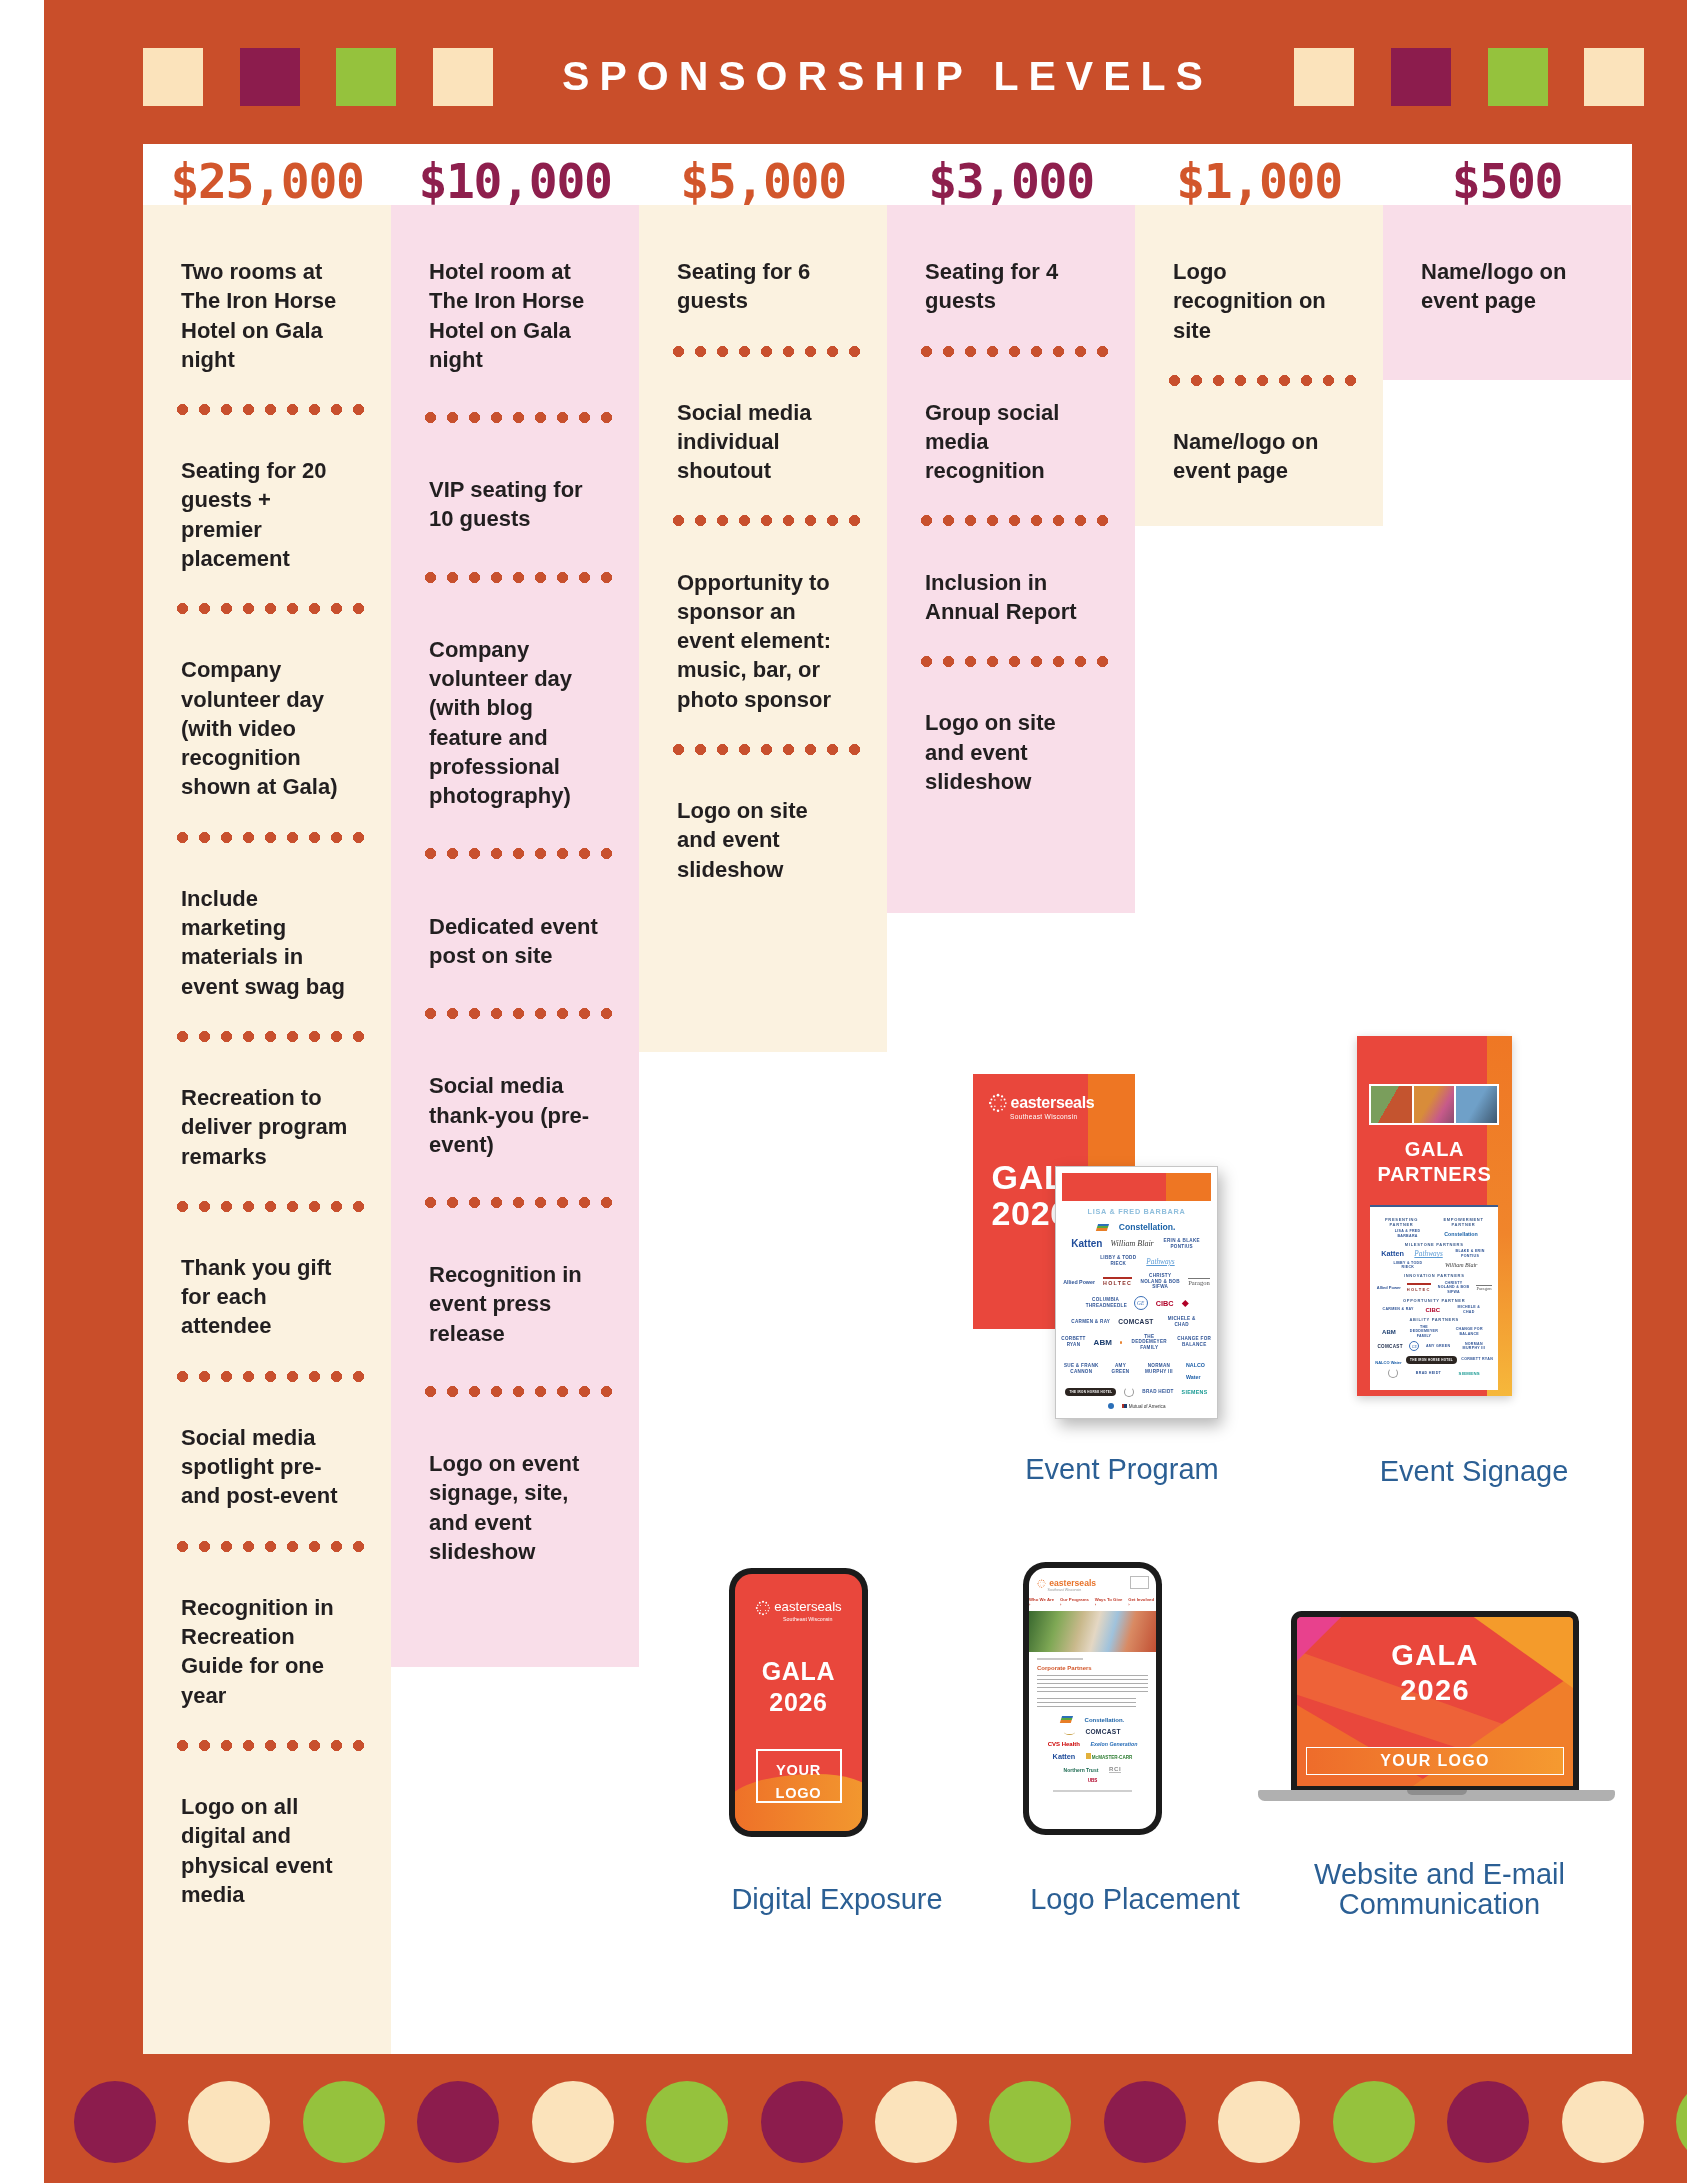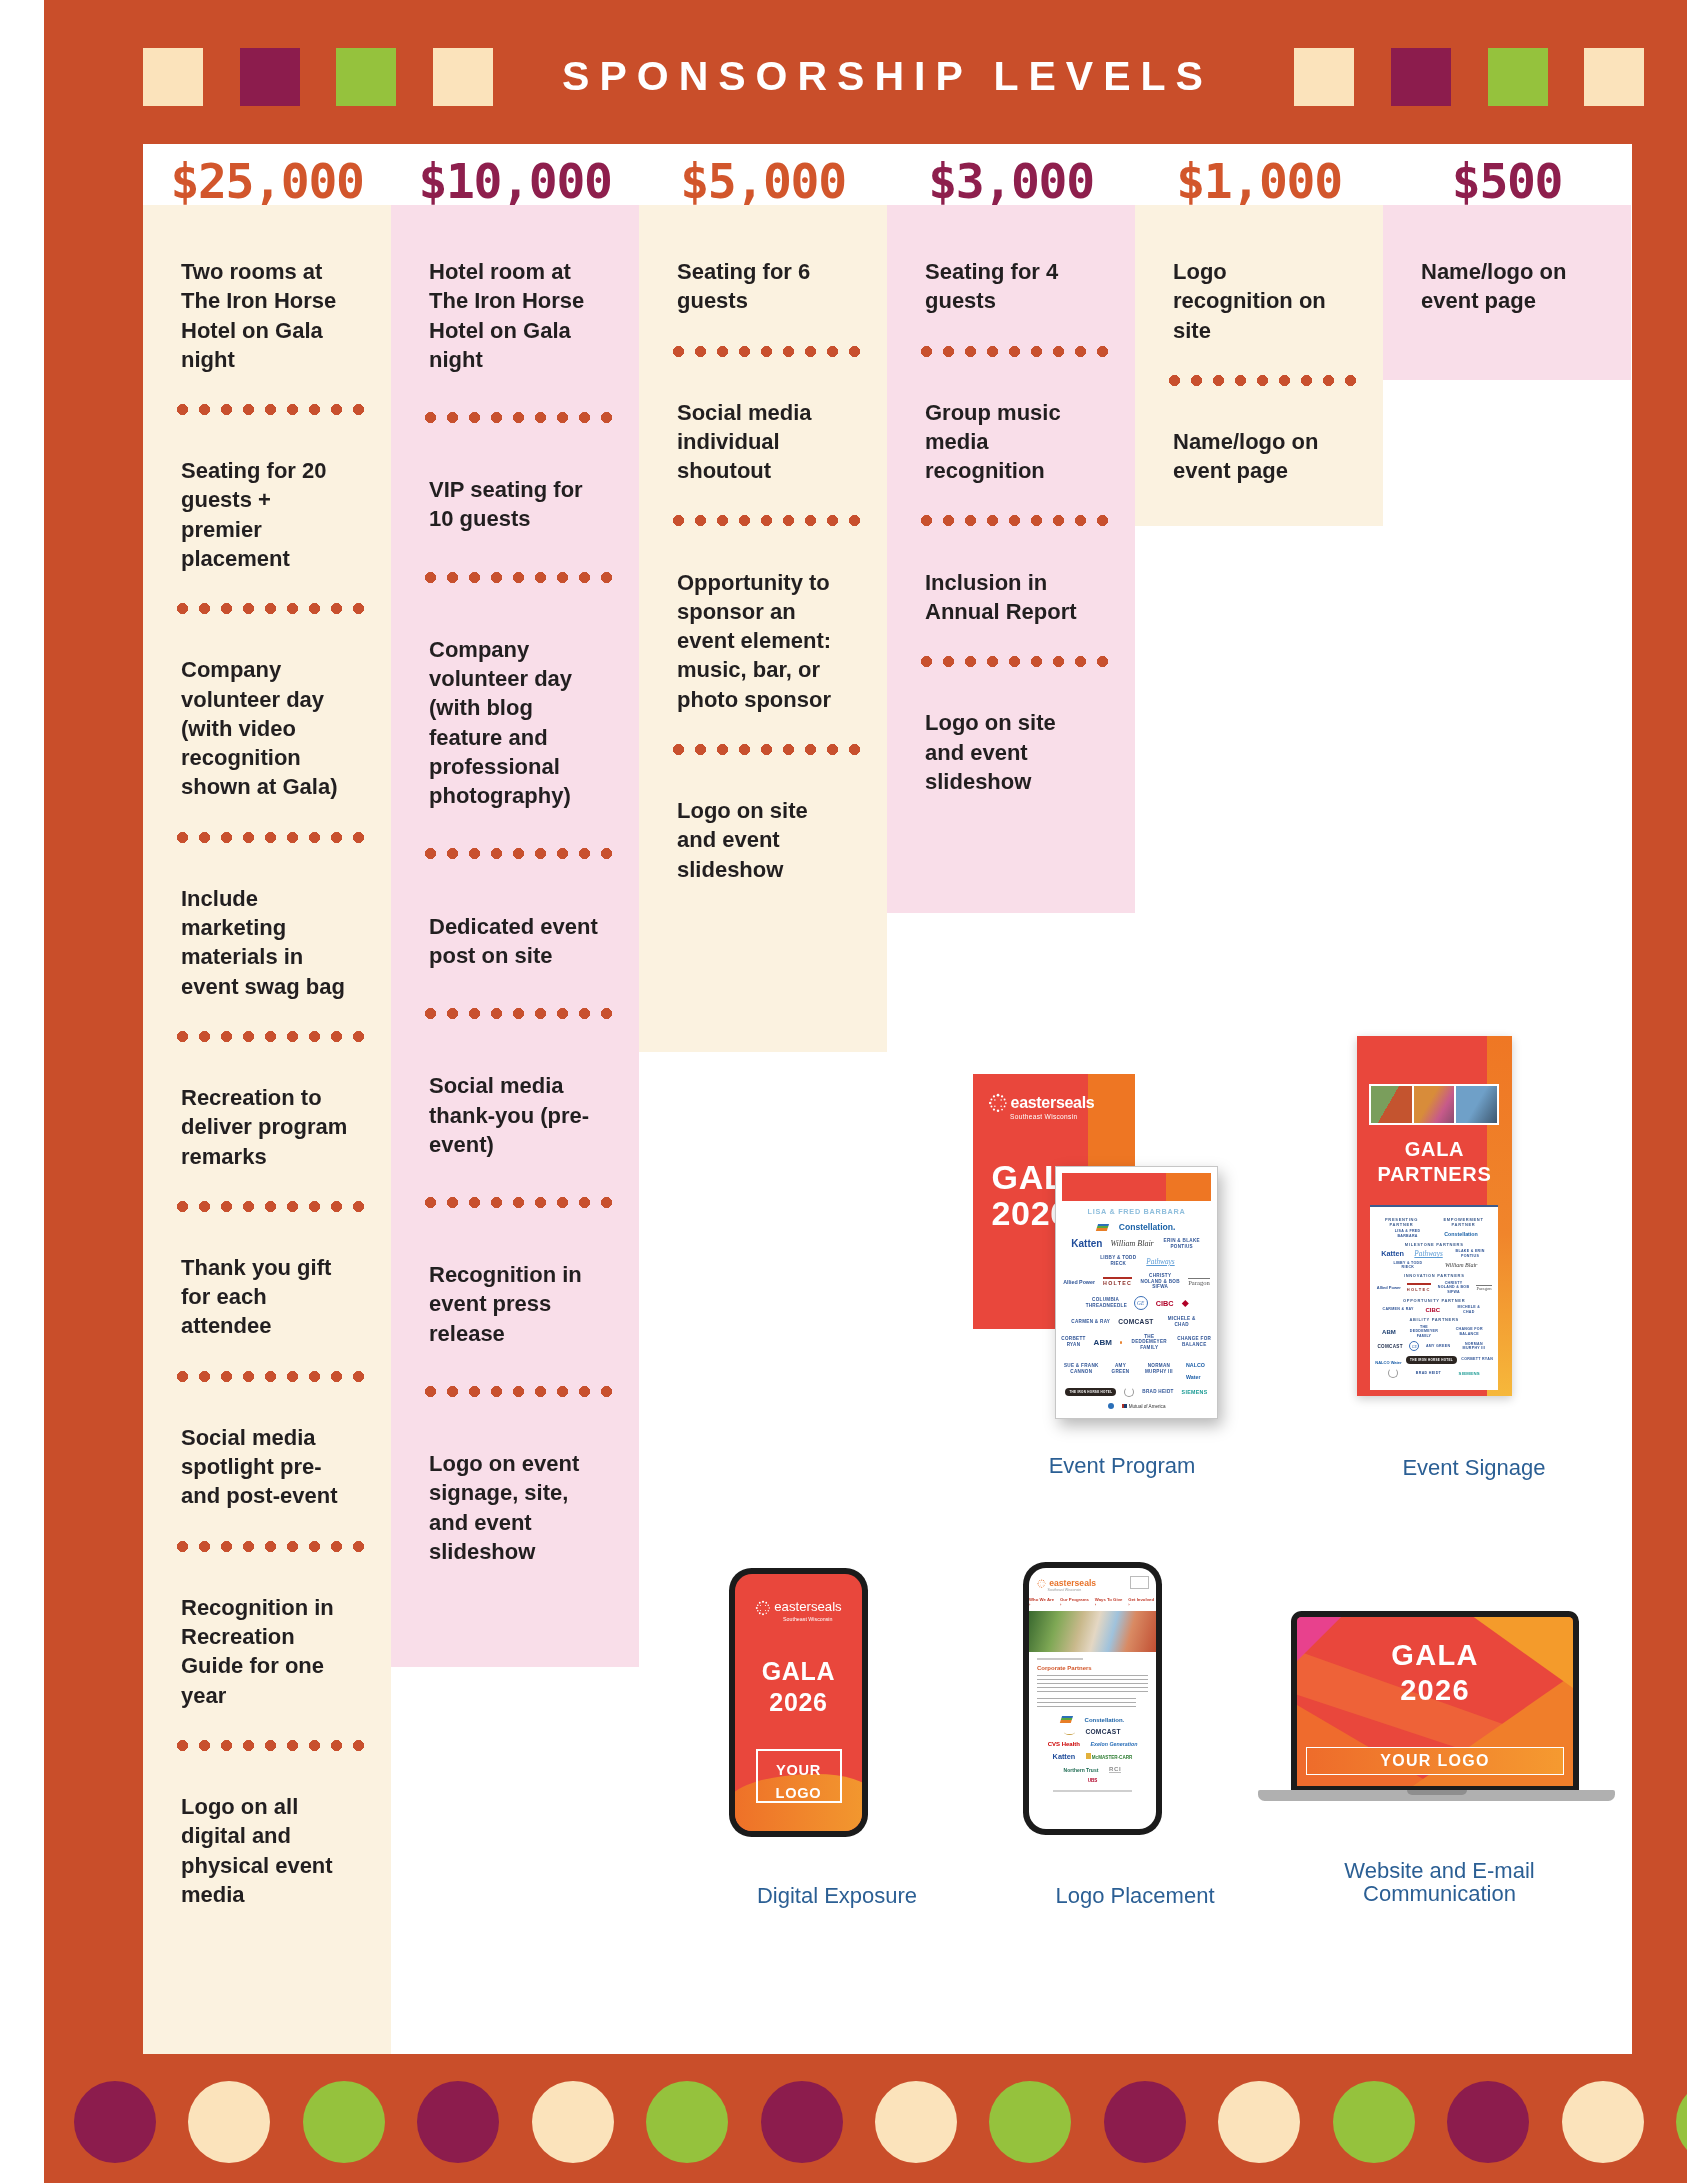--- a/index.html
+++ b/index.html
@@ -19,21 +19,21 @@
   .col.cream{background:#FBF2E0}.col.pink{background:#F9DEE9}
   .col1{left:0;min-height:1849px}.col2{left:248px;min-height:1462px}
   .col3{left:496px;min-height:847px}.col4{left:744px;min-height:708px}
   .col5{left:992px;min-height:321px}.col6{left:1240px;min-height:175px}
   .item{font-size:22px;line-height:1.33;font-weight:700;color:#221F20;}
   .dots{height:11.2px;width:196px;margin:30px 0 41px -4px;background-repeat:repeat-x;
         background-size:22px 11.2px;
         background-image:radial-gradient(circle 5.6px at 5.6px 5.6px,#C8502E 98%,transparent 100%);}
   .col2 .dots{margin:38px 0 52px -4px;}
   
-  .cap{position:absolute;width:278px;text-align:center;font-size:22px;color:#2B5F94;}
+  .cap{position:absolute;width:278px;text-align:center;font-size:29px;color:#2B5F94;}
   
   .poster{position:absolute;left:830px;top:930px;width:162px;height:255px;
           background:linear-gradient(90deg,#E9473C 0 71%,#EE7623 71%);}
   .poster .es{position:absolute;left:14.6px;top:18.5px;color:#fff;}
   .gala-big{position:absolute;left:18.5px;top:86px;color:#fff;font-weight:700;font-size:34px;line-height:1.05;letter-spacing:0.7px;}
   .burst{width:20px;height:20px;vertical-align:middle;}
   .es .word{font-size:16px;font-weight:700;letter-spacing:-0.3px;vertical-align:middle;}
   .es .sub{font-size:6.6px;display:block;margin-left:22.5px;letter-spacing:0.3px;}
   .pgpage{position:absolute;left:912px;top:1022px;width:163px;height:253px;background:#fff;
           border:1.3px solid #C6C6C6;box-shadow:4px 6.6px 14.6px rgba(0,0,0,.28);box-sizing:border-box;}
@@ -242,21 +242,21 @@
       <div class="item">Social media individual shoutout</div>
       <div class="dots"></div>
       <div class="item">Opportunity to sponsor an event element: music, bar, or photo sponsor</div>
       <div class="dots"></div>
       <div class="item">Logo on site and event slideshow</div>
     </div>
 
     <div class="col col4 pink">
       <div class="item">Seating for 4 guests</div>
       <div class="dots"></div>
-      <div class="item">Group music media recognition</div>
+      <div class="item">Group social media recognition</div>
       <div class="dots"></div>
       <div class="item">Inclusion in Annual Report</div>
       <div class="dots"></div>
       <div class="item">Logo on site and event slideshow</div>
     </div>
 
     <div class="col col5 cream">
       <div class="item">Logo recognition on site</div>
       <div class="dots"></div>
       <div class="item">Name/logo on event page</div>

